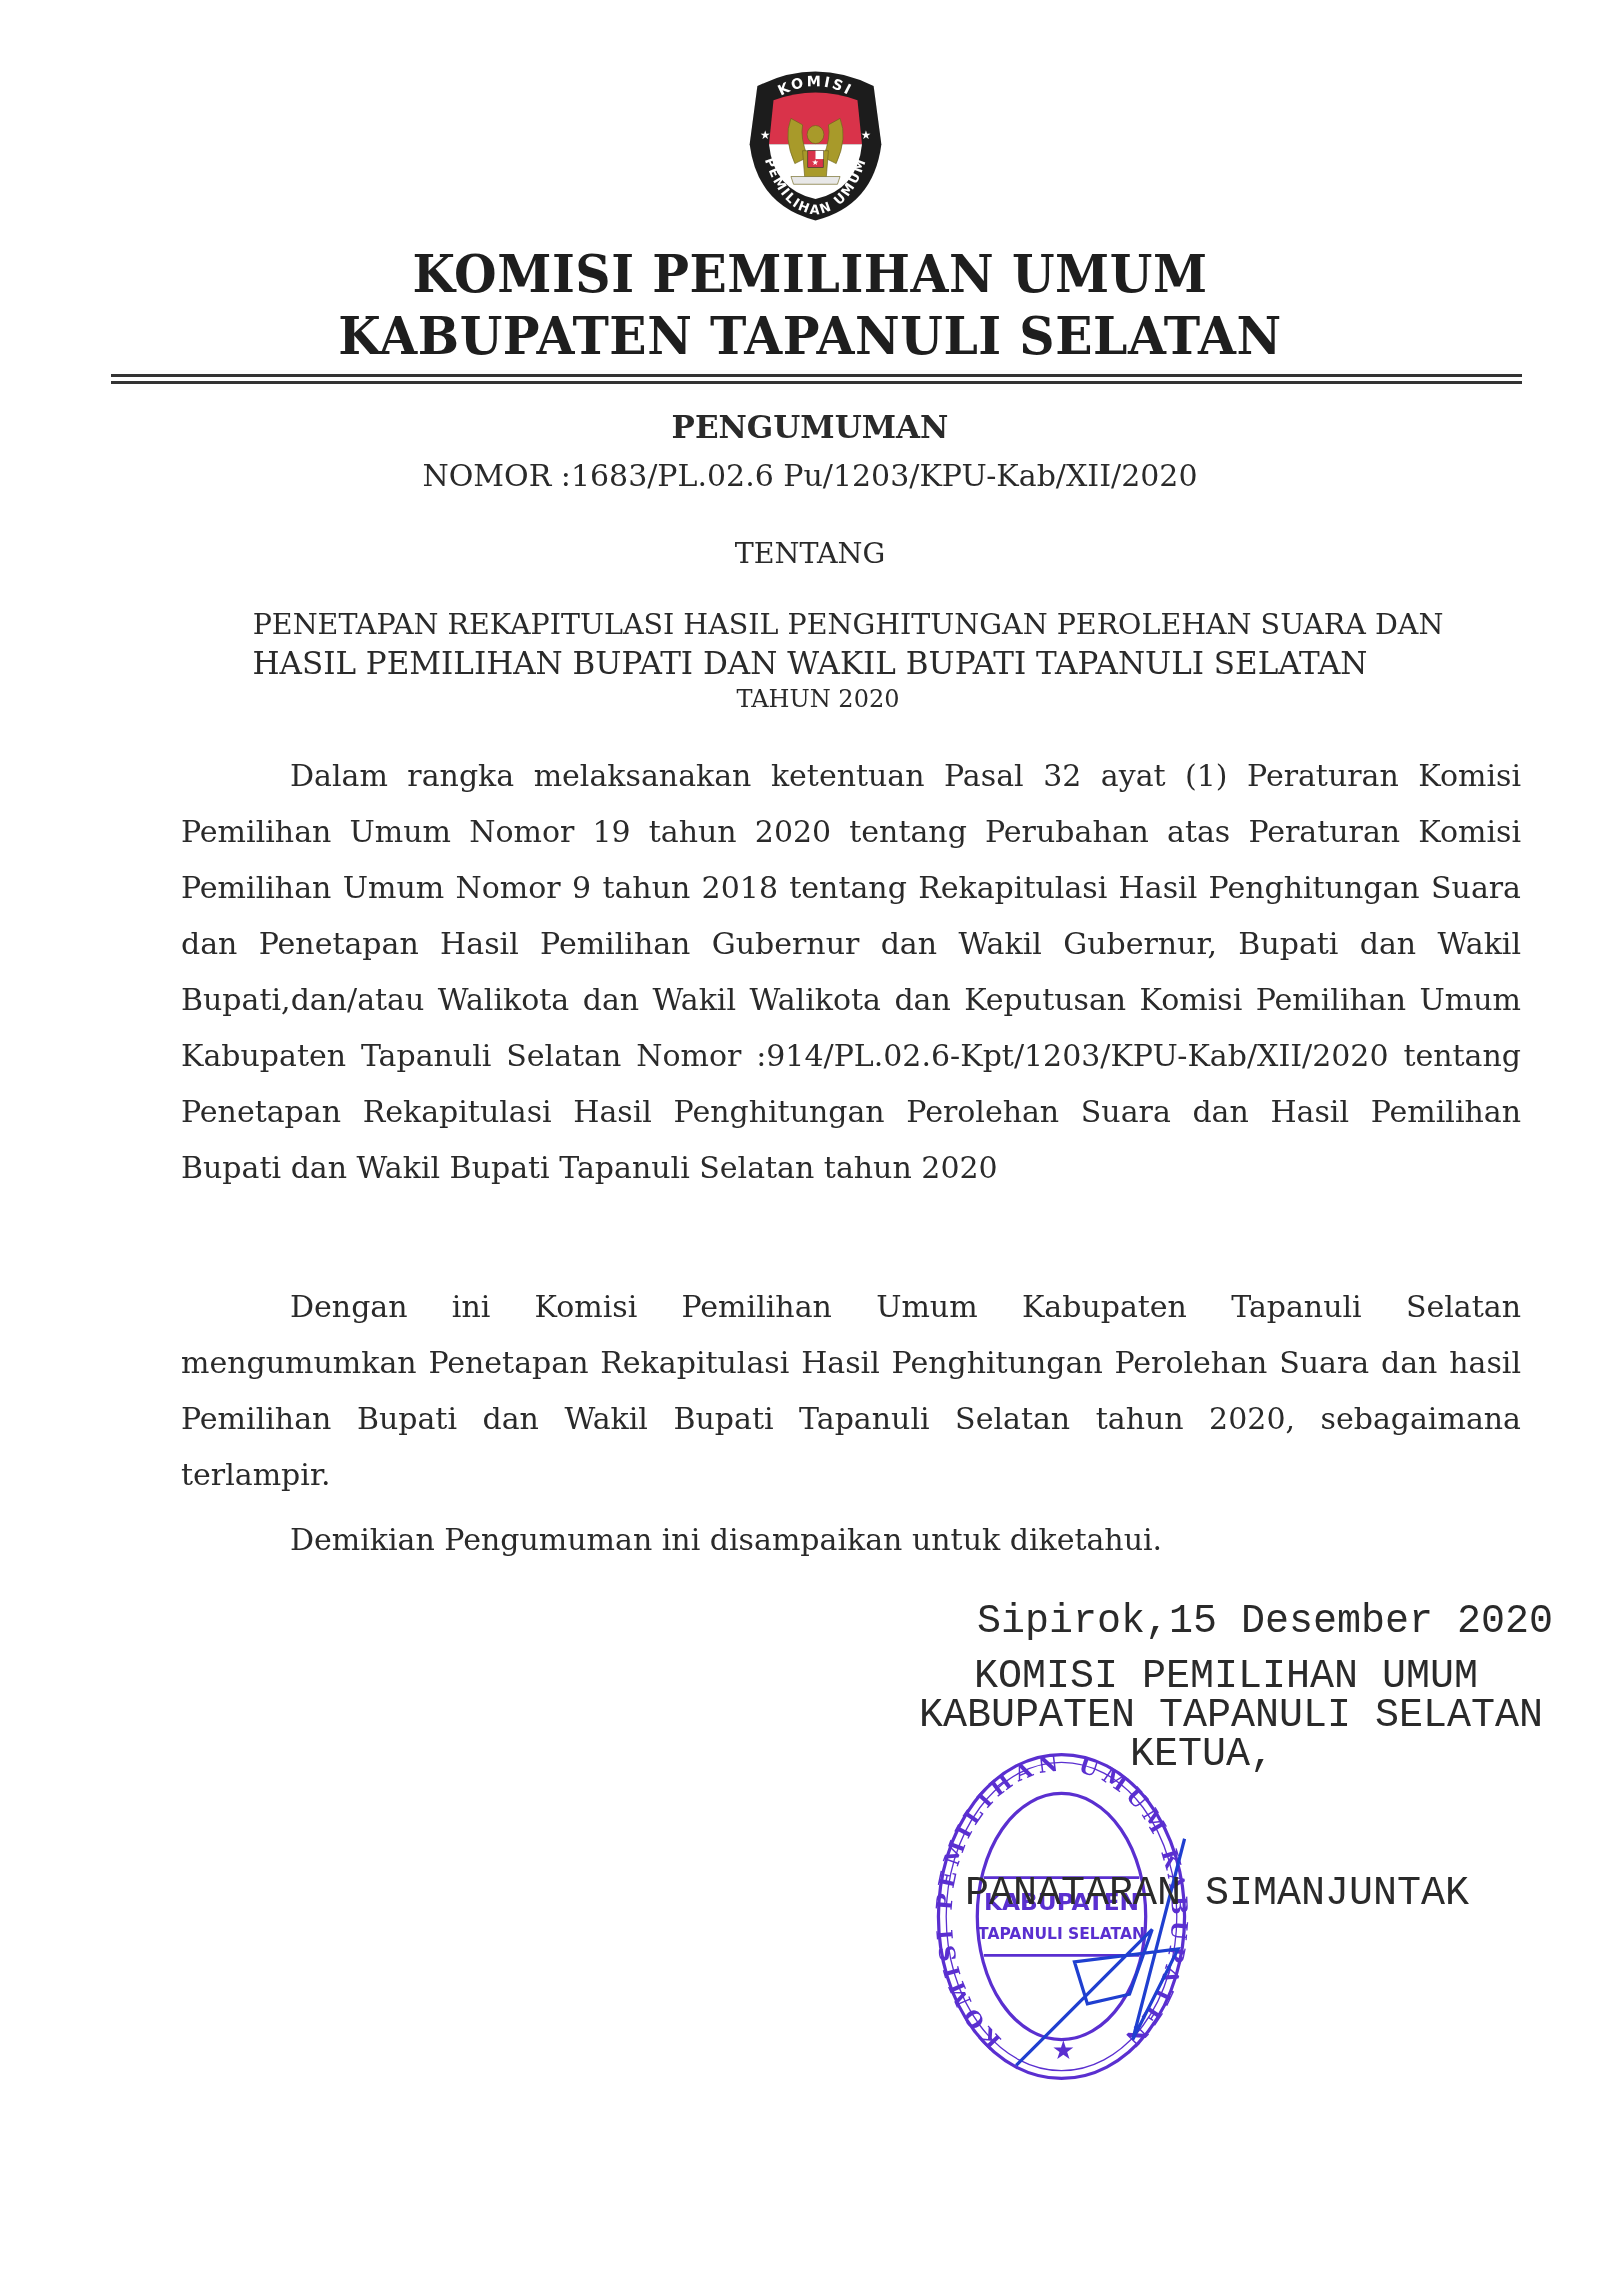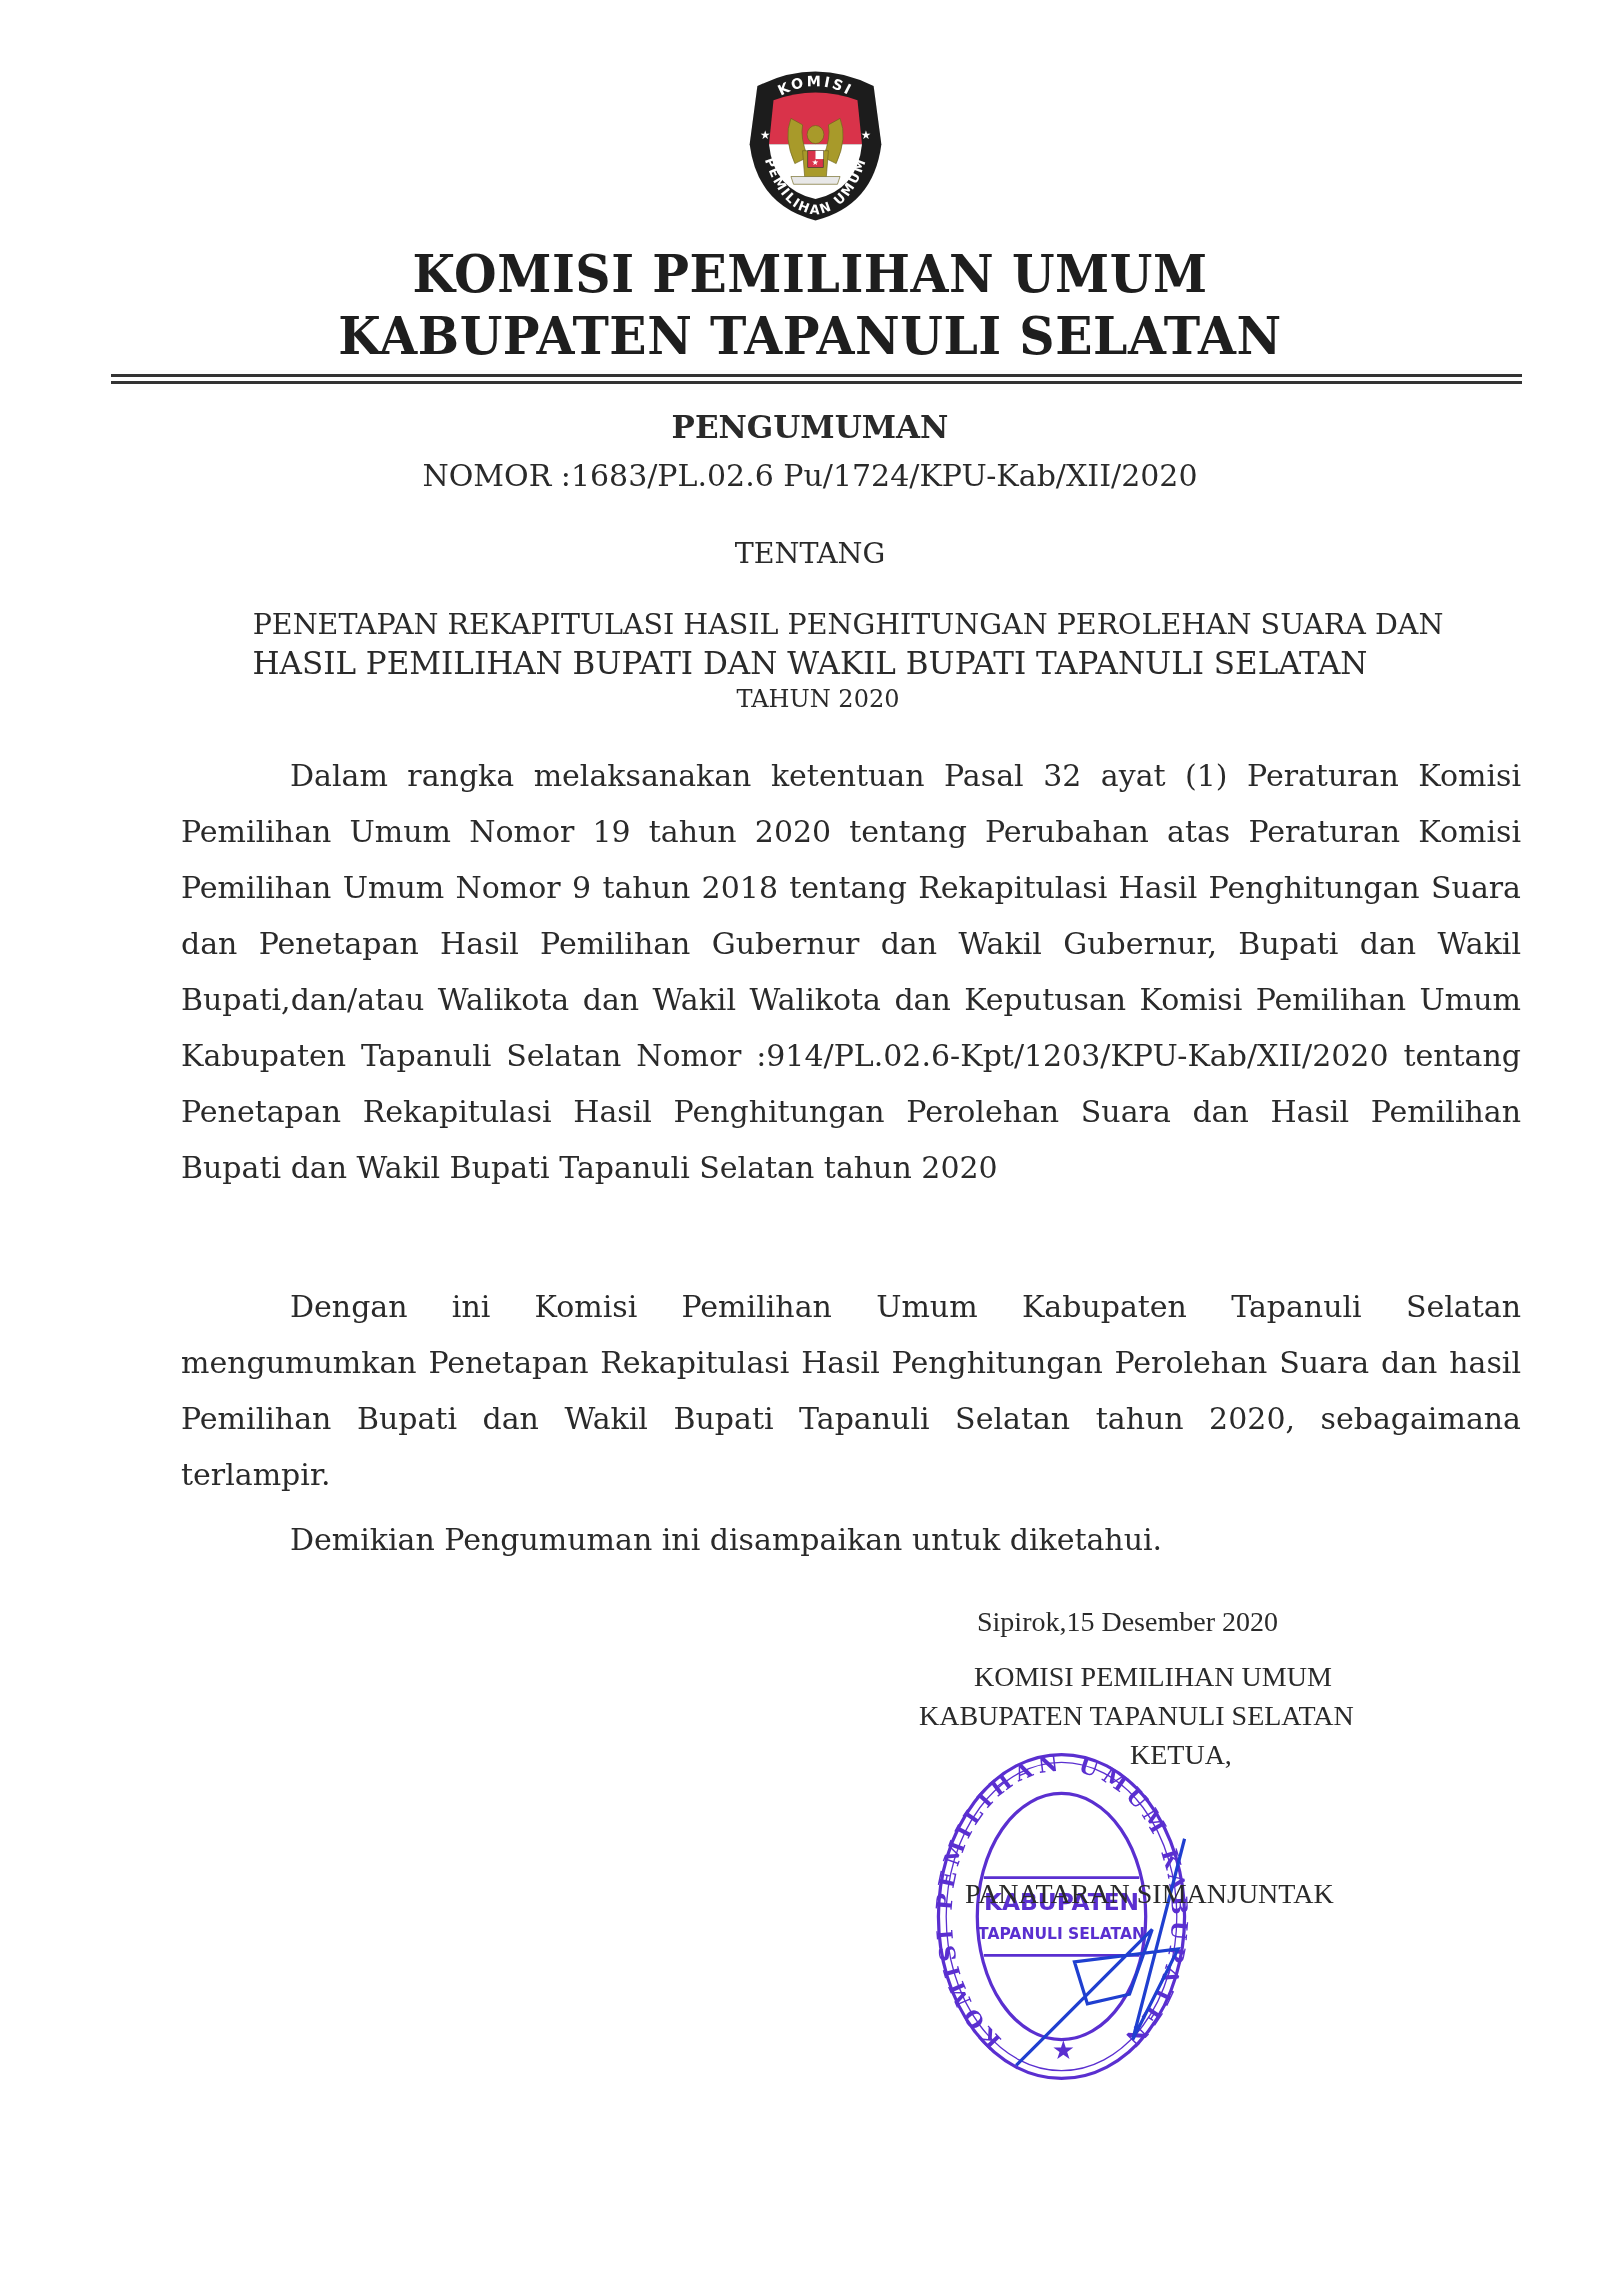--- a/index.html
+++ b/index.html
@@ -35,21 +35,21 @@
     .para {
       position: absolute; left: 181px; width: 1340px;
       font-size: 30px; line-height: 56px; text-align: justify;
       text-align-last: left;
     }
     .para .indent { display: inline-block; width: 109px; }
     #p1 { top: 748px; }
     #p2 { top: 1279px; }
     #p3 { top: 1512px; }
 
-    .sig { position: absolute; font-size: 28px; line-height: 39px; font-family: Liberation Serif, serif; }
+    .sig { position: absolute; font-size: 40px; line-height: 39px; font-family: Liberation Mono, monospace; }
     #sig-date { left: 977px; top: 1602px; }
     #sig-org1 { left: 974px; top: 1657px; }
     #sig-org2 { left: 919px; top: 1696px; }
     #sig-role { left: 1130px; top: 1735px; }
     #sig-name { left: 965px; top: 1874px; }
 
     #stamp { left: 919px; top: 1735px; width: 285px; height: 363px; }
   </style>
 </head>
 <body>
@@ -87,21 +87,21 @@
     </text>
   </svg>
 </div>
 
 <div id="hdr1" class="center hdr">KOMISI PEMILIHAN UMUM</div>
 <div id="hdr2" class="center hdr">KABUPATEN TAPANULI SELATAN</div>
 <div id="rule1" class="rule"></div>
 <div id="rule2" class="rule"></div>
 
 <div id="title" class="center">PENGUMUMAN</div>
-<div id="nomor" class="center">NOMOR :1683/PL.02.6 Pu/1724/KPU-Kab/XII/2020</div>
+<div id="nomor" class="center">NOMOR :1683/PL.02.6 Pu/1203/KPU-Kab/XII/2020</div>
 <div id="tentang" class="center">TENTANG</div>
 <div id="subj1" class="center">PENETAPAN REKAPITULASI HASIL PENGHITUNGAN PEROLEHAN SUARA DAN</div>
 <div id="subj2" class="center">HASIL PEMILIHAN BUPATI DAN WAKIL BUPATI TAPANULI SELATAN</div>
 <div id="subj3" class="center">TAHUN 2020</div>
 
 <div id="p1" class="para"><span class="indent"></span><span>Dalam rangka melaksanakan ketentuan Pasal 32 ayat (1) Peraturan Komisi Pemilihan Umum Nomor 19 tahun 2020 tentang Perubahan atas Peraturan Komisi Pemilihan Umum Nomor 9 tahun 2018 tentang Rekapitulasi Hasil Penghitungan Suara dan Penetapan Hasil Pemilihan Gubernur dan Wakil Gubernur, Bupati dan Wakil Bupati,dan/atau Walikota dan Wakil Walikota dan Keputusan Komisi Pemilihan Umum Kabupaten Tapanuli Selatan Nomor :914/PL.02.6-Kpt/1203/KPU-Kab/XII/2020 tentang Penetapan Rekapitulasi Hasil Penghitungan Perolehan Suara dan Hasil Pemilihan Bupati dan Wakil Bupati Tapanuli Selatan tahun 2020</span></div>
 <div id="p2" class="para"><span class="indent"></span><span>Dengan ini Komisi Pemilihan Umum Kabupaten Tapanuli Selatan mengumumkan Penetapan Rekapitulasi Hasil Penghitungan Perolehan Suara dan hasil Pemilihan Bupati dan Wakil Bupati Tapanuli Selatan tahun 2020, sebagaimana terlampir.</span></div>
 <div id="p3" class="para"><span class="indent"></span><span>Demikian Pengumuman ini disampaikan untuk diketahui.</span></div>
 
 <div id="stamp" class="abs">

